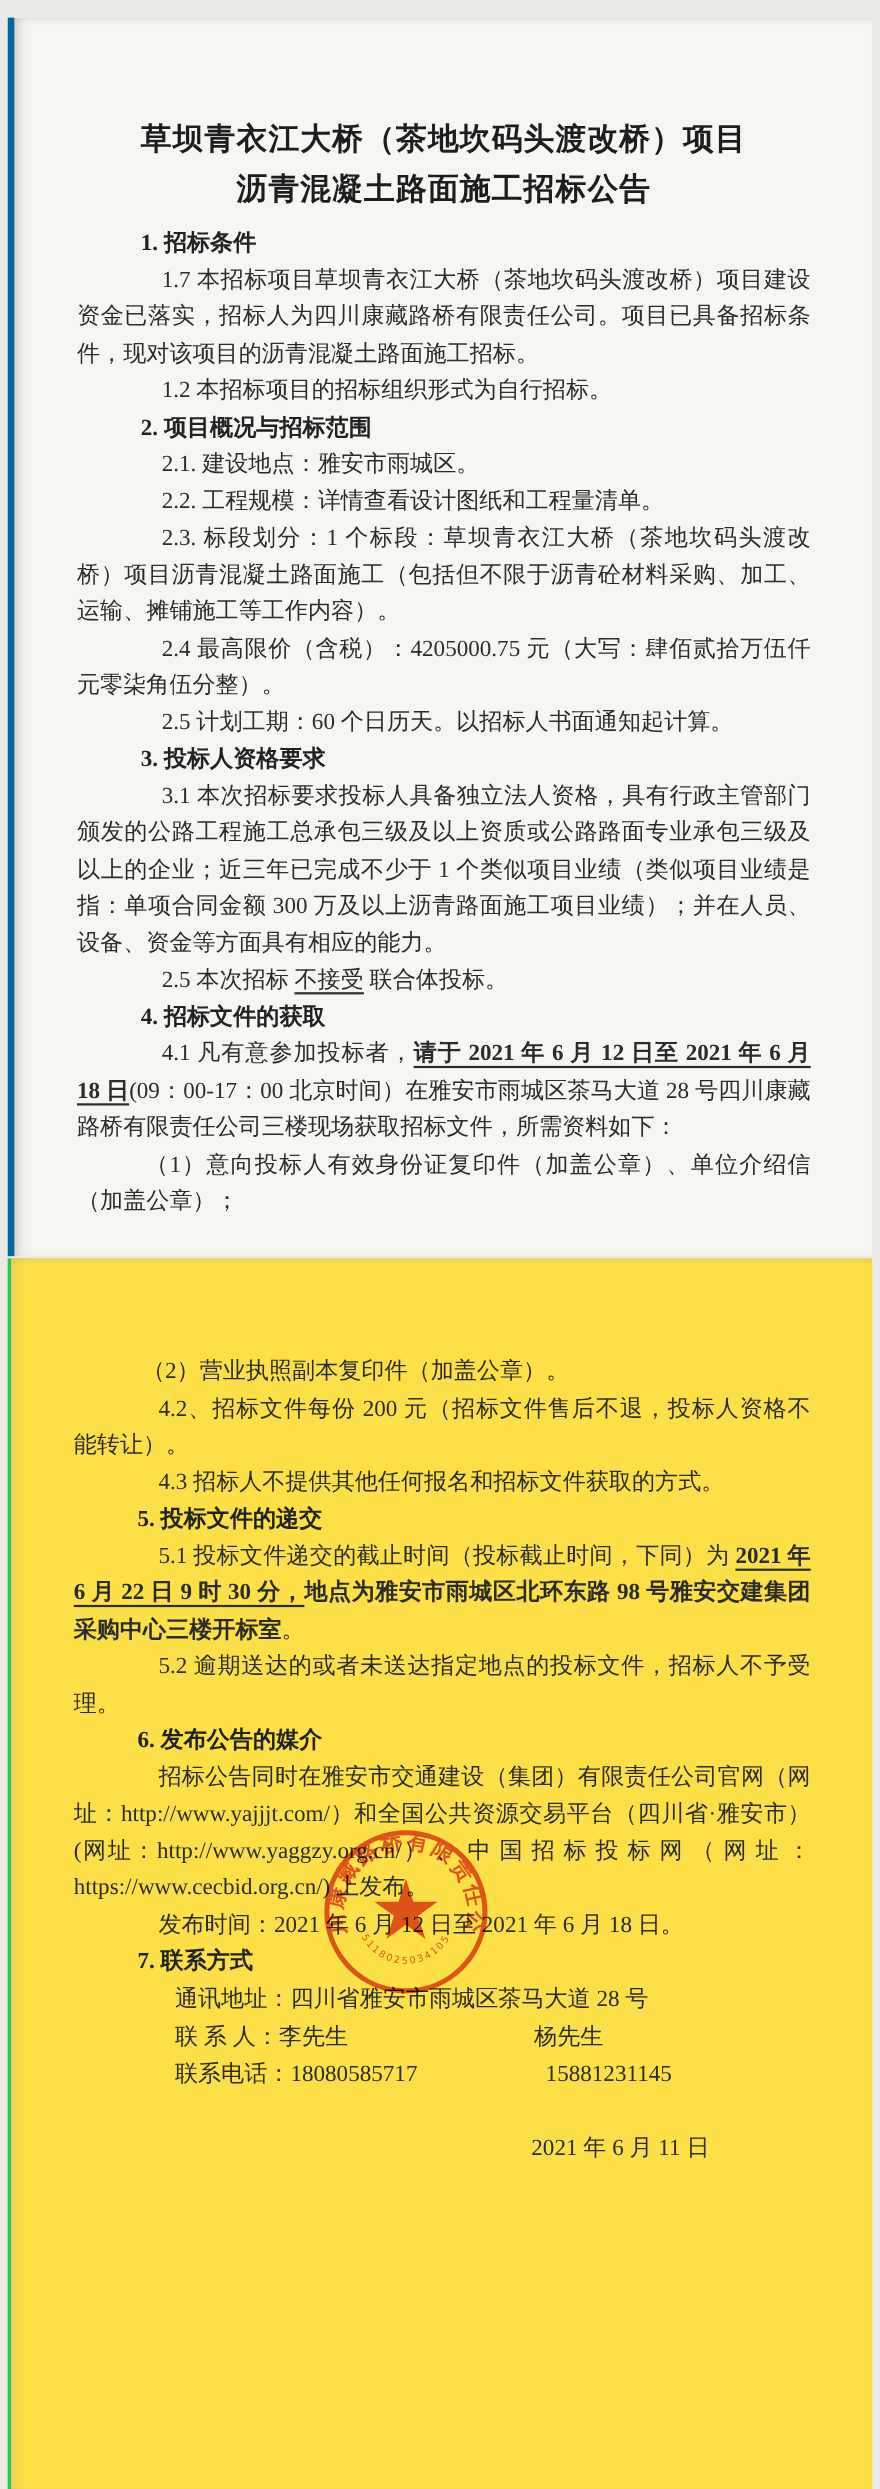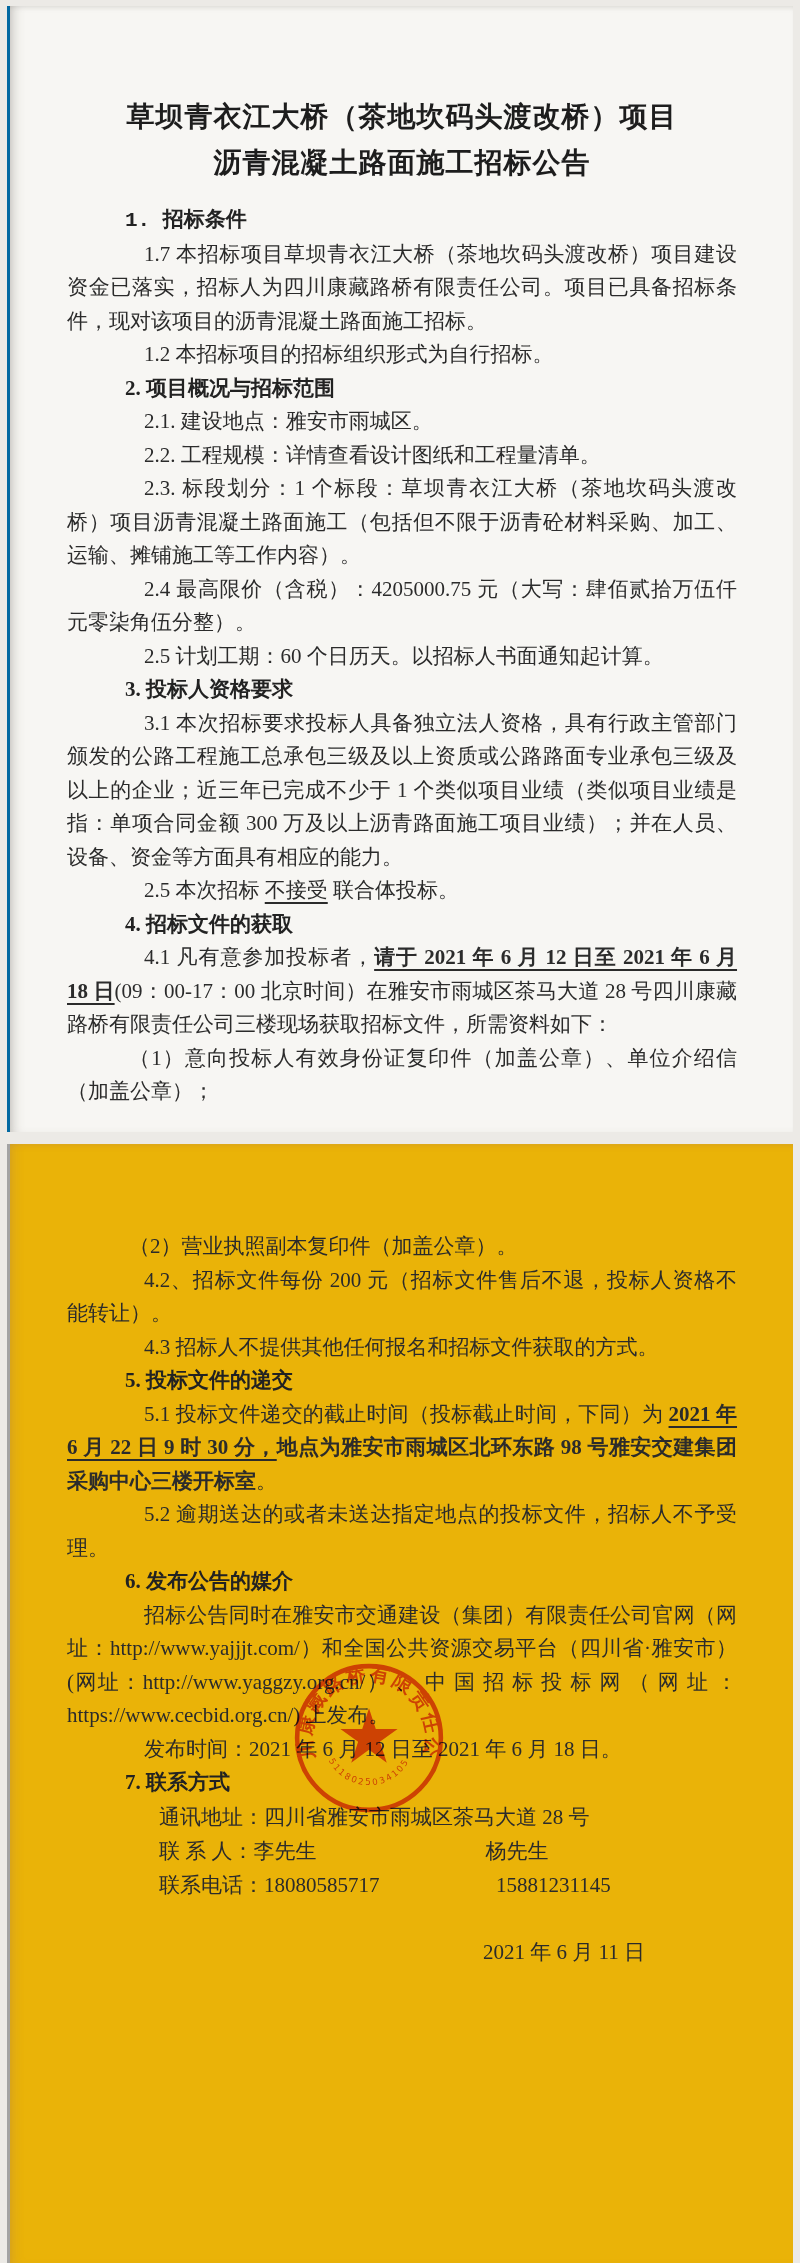--- a/index.html
+++ b/index.html
@@ -9,46 +9,46 @@
     font-family:"Liberation Serif","DejaVu Serif",serif;
     color:#2b2b2b;
     -webkit-font-smoothing:antialiased;
   }
   .page{
     position:absolute;left:7px;width:786px;
     box-sizing:border-box;
     overflow:hidden;
   }
   #page1{
-    top:6px;height:1126px;
+    top:16px;height:1126px;
     background:#f7f6f3;
-    border-left:3px solid #0369a1;
+    border-left:6px solid #0369a1;
     box-shadow:inset 10px 0 14px -10px rgba(90,85,75,.45), inset 0 4px 6px -4px rgba(120,115,105,.25);
   }
   #page2{
     top:1144px;height:1119px;
-    background:#eab308;
-    border-left:3px solid #a3a3a3;
+    background:#fde047;
+    border-left:3px solid #22c55e;
     box-shadow:inset 10px 0 14px -10px rgba(140,100,125,.30), inset 0 5px 7px -5px rgba(150,110,135,.25);
   }
   .content{
     position:relative;
     padding:0 56px 0 57px; 
   }
   #page1 .content{padding-top:88px;}
   #page2 .content{padding-top:86px;}
   .title{
     text-align:center;font-weight:bold;font-size:28px;line-height:46px;
     color:#1d1d1d;letter-spacing:1px;
   }
   .h{
     font-weight:bold;font-size:21px;line-height:33.5px;
     padding-left:58px;color:#222;
   }
-  .h.first{margin-top:18px;font-family:Liberation Mono, monospace;}
+  .h.first{margin-top:8px;}
   .p{
     font-size:21px;line-height:33.5px;text-align:justify;
     text-indent:77px;
   }
   .p.item{text-indent:62px;}
   .bu{font-weight:bold;text-decoration:underline;text-underline-offset:5px;}
   .u{text-decoration:underline;text-underline-offset:5px;}
   .b{font-weight:bold;}
   .contact-row{
     font-size:21px;line-height:34px;padding-left:92px;

